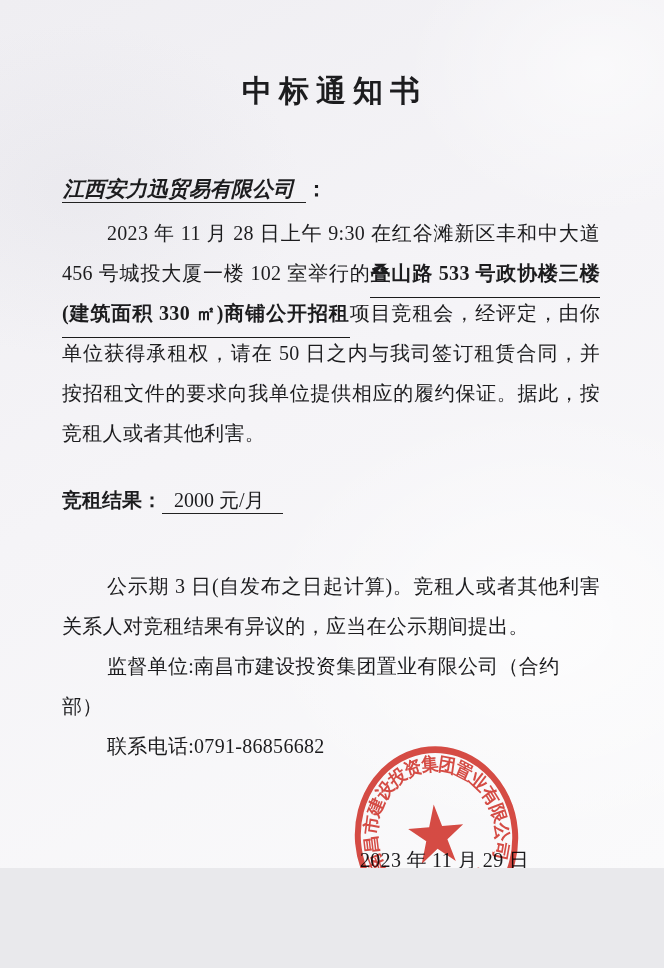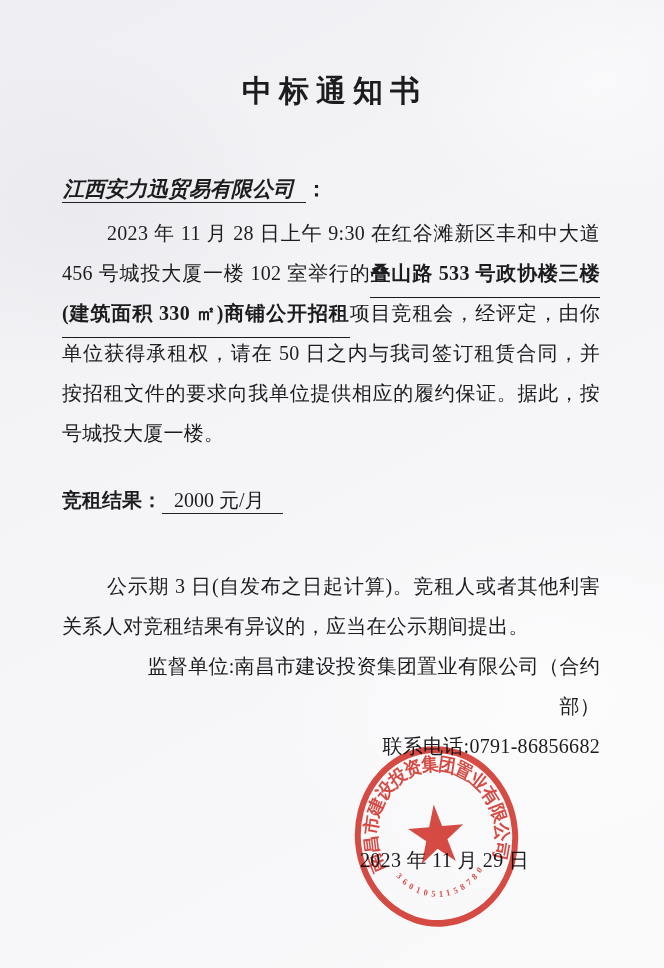--- a/index.html
+++ b/index.html
@@ -1,38 +1,38 @@
 <!DOCTYPE html>
 <html><head>
 <meta charset="utf-8">
 <style>
   html,body { margin:0; padding:0; background:#e9e9ec; }
   .page {
-    position:relative; width:664px; height:968px; overflow:hidden; margin:0 auto;
+    position:relative; width:664px; height:868px; overflow:hidden; margin:0 auto;
     background:
       radial-gradient(ellipse 320px 240px at 12% 22%, rgba(185,185,198,.12), transparent 70%),
       radial-gradient(ellipse 260px 200px at 90% 8%, rgba(255,255,255,.55), transparent 75%),
       radial-gradient(ellipse 420px 320px at 82% 72%, rgba(255,255,255,.65), transparent 70%),
       linear-gradient(152deg, #efeef2 0%, #f5f4f7 45%, #fafafb 100%);
     font-family:"Liberation Serif","DejaVu Serif",serif;
     color:#1c1c1e;
   }
   .doc { padding:62px 64px 0 62px; }
   .title {
     margin:12px 0 0 7px; text-align:center;
     font-size:30px; font-weight:600; letter-spacing:7px; line-height:34px;
   }
   .addressee { margin:61px 0 0; font-size:21px; font-weight:700; line-height:40px; }
   .addressee .uline { border-bottom:1.7px solid #222; padding:0 12px 1px 1px;font-style:italic; }
   .para { margin:0; }
   .line {
     margin:0; font-size:20px; line-height:40px; letter-spacing:.3px;
   }
   .j { text-align:justify; text-align-last:justify; }
-  .indent { text-indent:45px;text-align:right; }
+  .indent { text-indent:45px; }
   .em {
     font-weight:700;
     border-bottom:1.9px solid #1b1b1b; padding-bottom:13px;
   }
   .p1 { margin-top:4px; }
   .result-line { margin-top:27px; font-size:20px; line-height:40px; }
   .result-label { font-weight:700; }
   .result-value { border-bottom:1.7px solid #222; padding:0 18px 2px 12px; }
   .p2 { margin-top:46px; }
   .footer { margin-top:74px; }
@@ -56,21 +56,21 @@
     <h1 class="title">中标通知书</h1>
 
     <p class="addressee"><span class="uline">江西安力迅贸易有限公司</span><span>：</span></p>
 
     <div class="para p1">
       <p class="line j indent"><span>2023 年 11 月 28 日上午 9:30 在红谷滩新区丰和中大道</span></p>
       <p class="line j"><span>456 号城投大厦一楼 102 室举行的</span><span class="em">叠山路 533 号政协楼三楼</span></p>
       <p class="line j"><span class="em">(建筑面积 330 ㎡)商铺公开招租</span><span>项目竞租会，经评定，由你</span></p>
       <p class="line j"><span>单位获得承租权，请在 50 日之内与我司签订租赁合同，并</span></p>
       <p class="line j"><span>按招租文件的要求向我单位提供相应的履约保证。据此，按</span></p>
-      <p class="line"><span>号城投大厦一楼。</span></p>
+      <p class="line"><span>竞租人或者其他利害。</span></p>
     </div>
 
     <p class="result-line"><span class="result-label">竞租结果：</span><span class="result-value">2000 元/月</span></p>
 
     <div class="para p2">
       <p class="line j indent"><span>公示期 3 日(自发布之日起计算)。竞租人或者其他利害</span></p>
       <p class="line"><span>关系人对竞租结果有异议的，应当在公示期间提出。</span></p>
       <p class="line indent"><span>监督单位:南昌市建设投资集团置业有限公司（合约部）</span></p>
       <p class="line indent"><span>联系电话:0791-86856682</span></p>
     </div>

